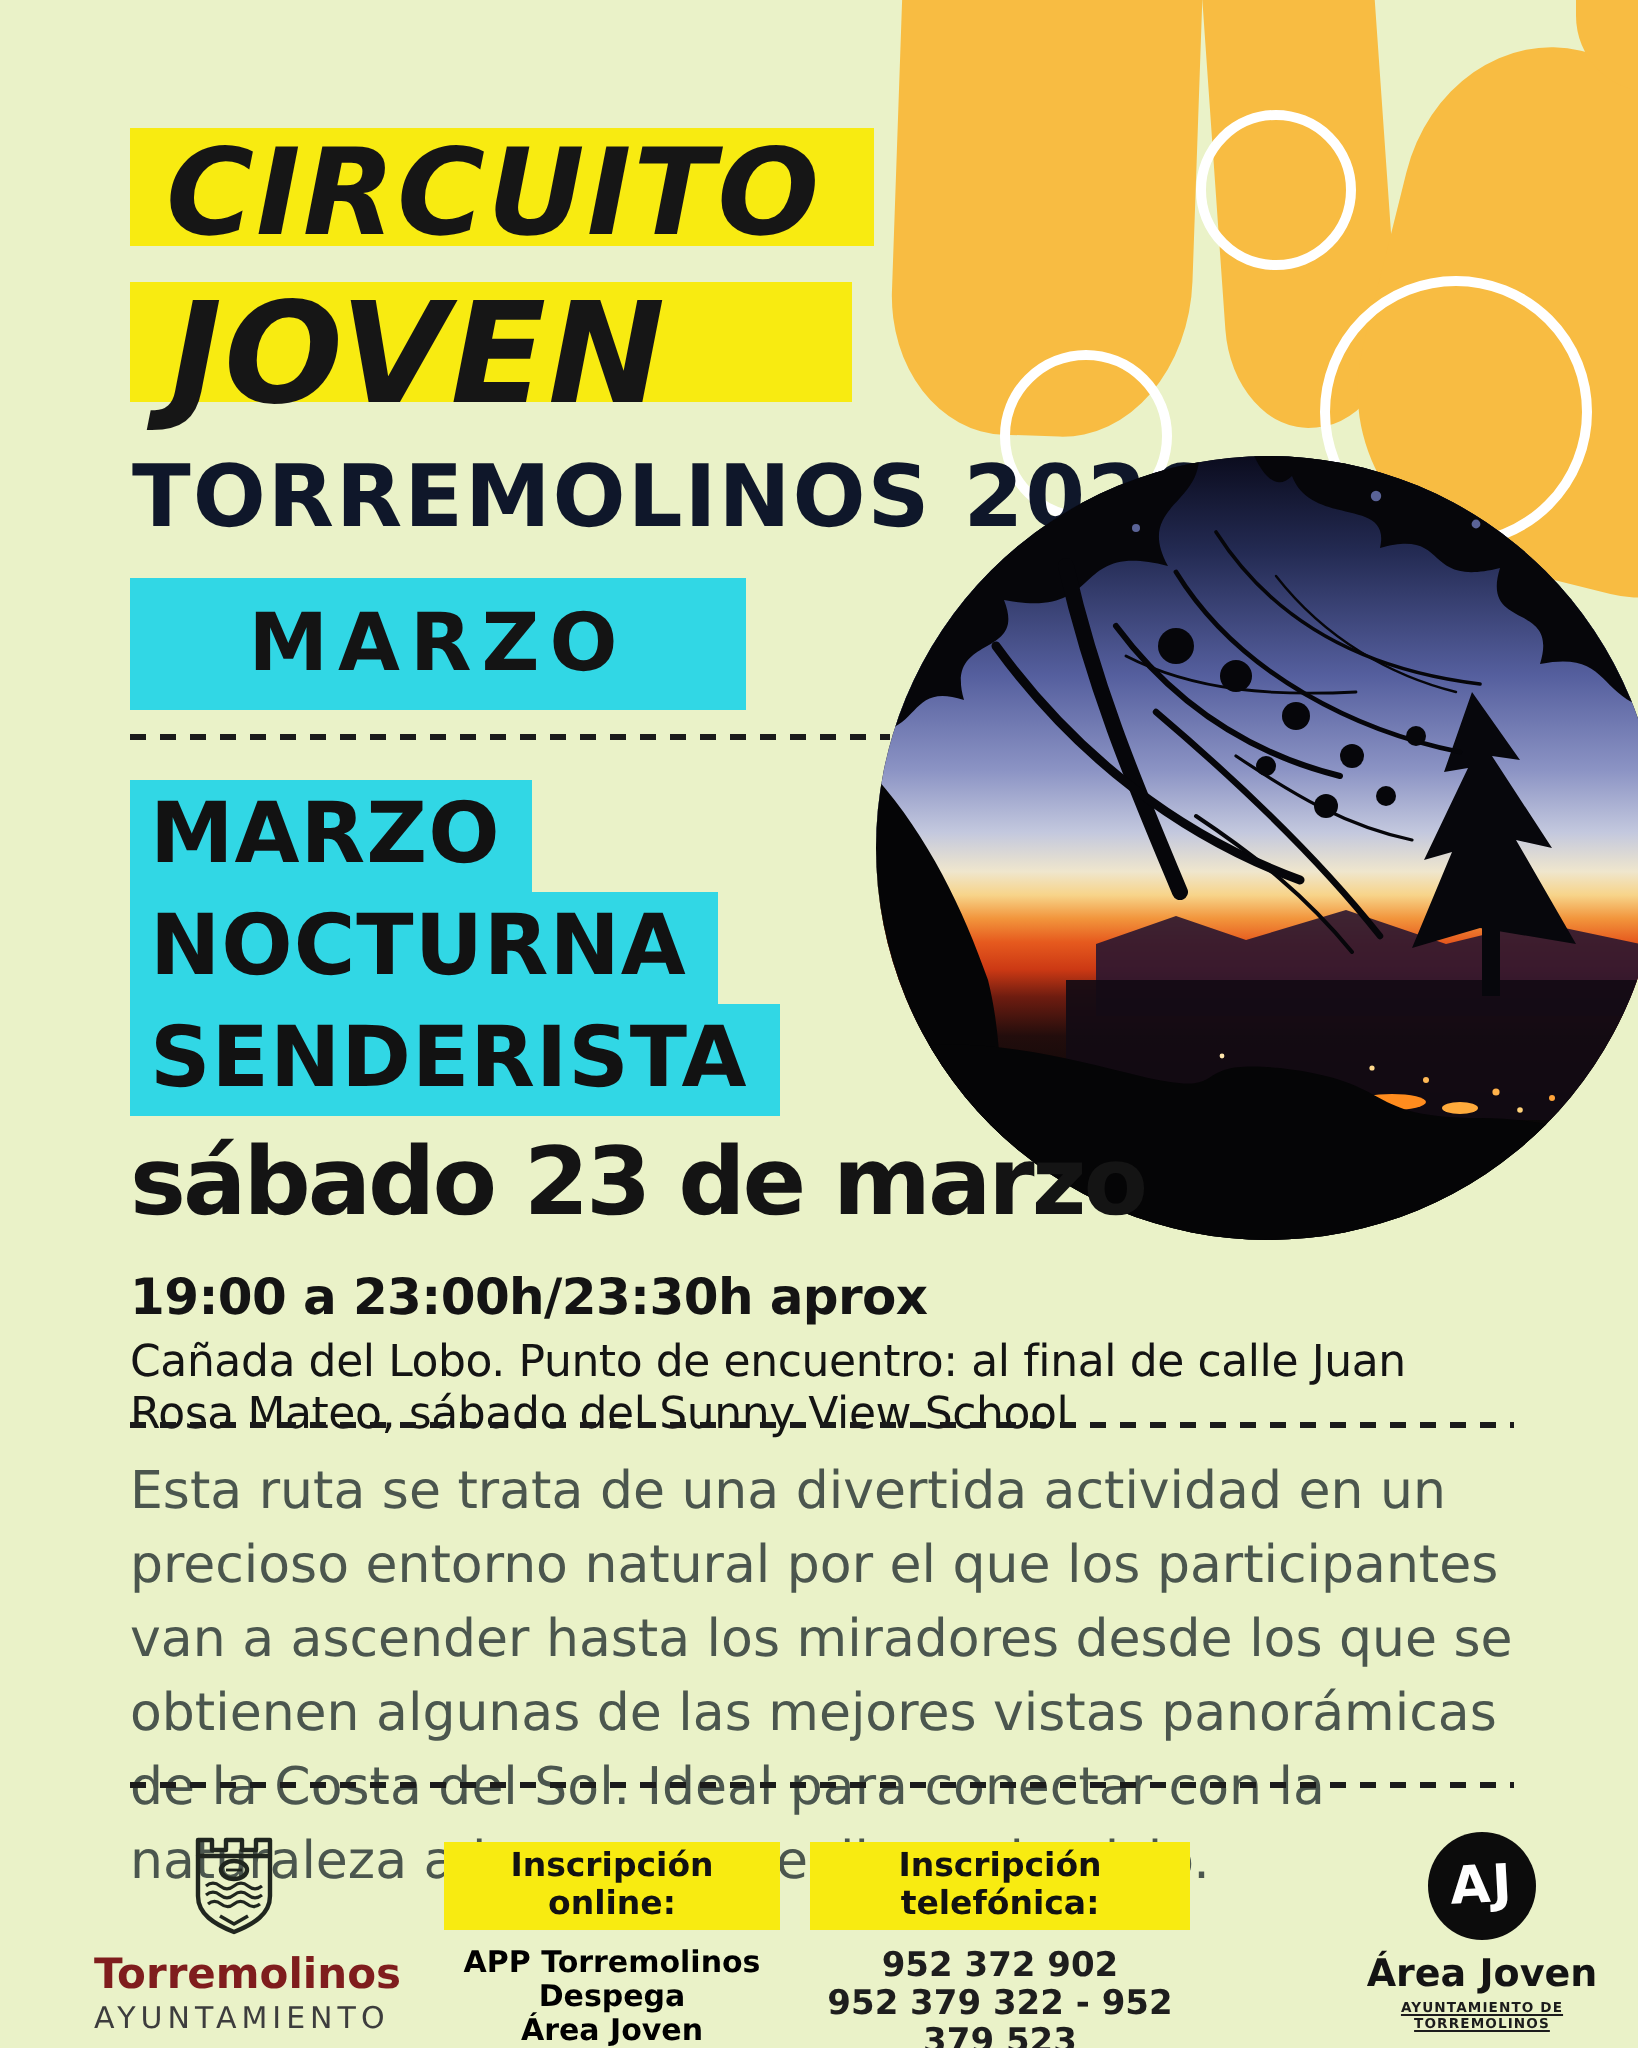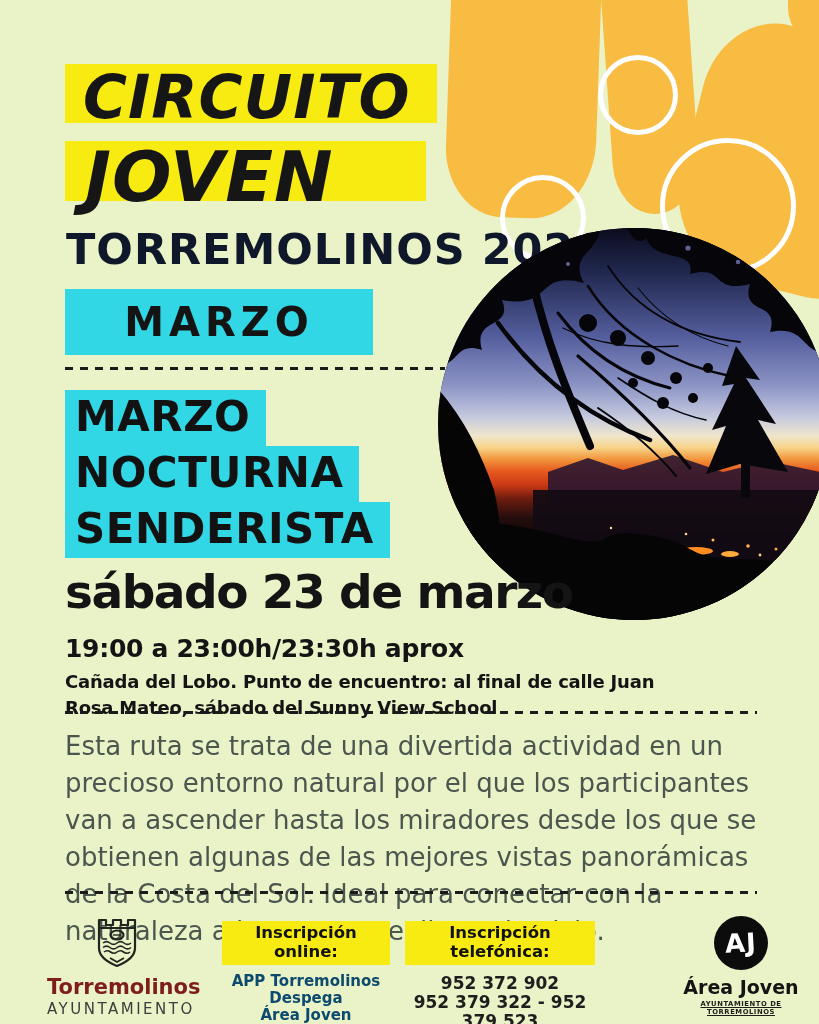--- a/index.html
+++ b/index.html
@@ -52,37 +52,37 @@
 
   
   .photo { position:absolute; left:438px; top:228px; width:392px; height:392px;
            border-radius:50%; overflow:hidden; background:#05050a; }
   .photo svg { display:block; }
 
   
   .date-block { position:absolute; left:65px; top:566px; color:#141414; }
   .date-heading { font-size:47px; font-weight:900; letter-spacing:-1.5px; line-height:52px; }
   .time-line { font-size:25px; font-weight:800; margin-top:16px; letter-spacing:-0.3px; }
-  .loc-line  { font-size:18px; font-weight:700; line-height:25.5px; letter-spacing:-0.2px; }
+  .loc-line  { font-size:22px; font-weight:400; line-height:25.5px; letter-spacing:-0.2px; }
   .loc-wrap  { margin-top:6px; }
 
   
   .desc { position:absolute; left:65px; top:728px; width:700px;
           font-size:26px; line-height:37px; color:#4b564e; font-weight:400; }
 
   
   .f-block { position:absolute; text-align:center; }
   .council { left:47px; top:916px; width:140px; }
   .council-name { font-size:21px; font-weight:700; color:#7f1d1d; margin-top:3px; }
   .council-sub  { font-size:15px; letter-spacing:2.5px; color:#3d3d3d; margin-top:1px; }
 
   .online { left:222px; top:921px; width:168px; }
   .f-label { display:inline-block; background:#f8eb11; color:#121212;
              font-size:16.5px; font-weight:800; padding:2px 8px 4px; }
-  .app-line { font-size:15px; font-weight:800; color:#0c4a6e; line-height:17px; }
+  .app-line { font-size:15px; font-weight:800; color:#000000; line-height:17px; }
   .app-lines { margin-top:8px; }
 
   .phone { left:405px; top:921px; width:190px; }
   .phone-nums { margin-top:9px; font-size:17px; font-weight:600; color:#1e1e1e; line-height:19px; }
 
   .aj { left:678px; top:916px; width:126px; }
   .aj-circle { width:54px; height:54px; border-radius:50%; background:#0c0c0c; margin:0 auto;
                display:flex; align-items:center; justify-content:center; }
   .aj-initials { color:#ffffff; font-size:26px; font-weight:800; transform:rotate(-3deg);
                  letter-spacing:1px; }

